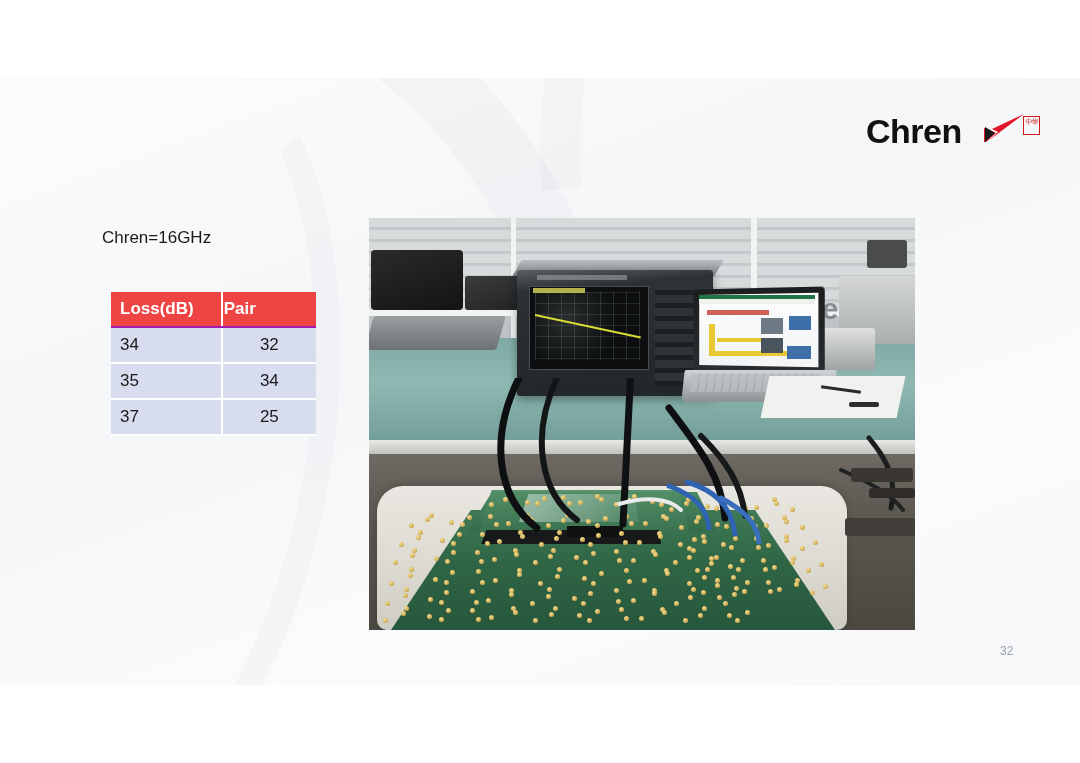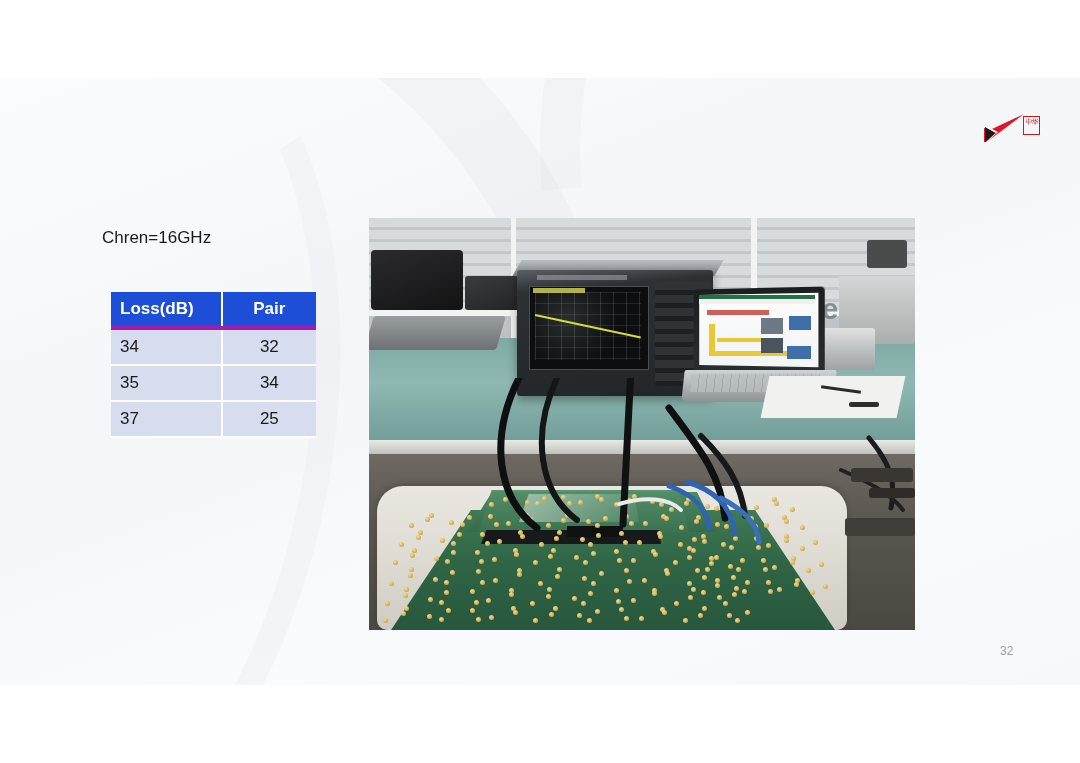--- a/index.html
+++ b/index.html
@@ -144,31 +144,31 @@
   #loss-table {
     position: absolute;
     left: 111px;
     top: 292px;
     width: 205px;
     border-collapse: collapse;
     font-size: 17px;
     color: #1a1a1a;
   }
   #loss-table th {
-    background: #1d4ed8;
+    background: #ef4444;
     color: #ffffff;
     font-weight: bold;
     font-size: 17px;
     height: 32px;
     border-right: 2px solid #ffffff;
-    border-bottom: 4px solid #a21caf;
+    border-bottom: 2px solid #a21caf;
   }
   #loss-table th:last-child { border-right: none; }
   #loss-table th.col-loss { text-align: left;   padding-left: 9px; width: 104px; }
-  #loss-table th.col-pair { text-align: center; width: 101px; }
+  #loss-table th.col-pair { text-align: left; width: 101px; }
   #loss-table td {
     height: 32px;
     border-right: 2px solid #ffffff;
     border-bottom: 2px solid #ffffff;
   }
   #loss-table td:last-child { border-right: none; }
   #loss-table td.col-loss { text-align: left;   padding-left: 9px; }
   #loss-table td.col-pair { text-align: center; }
   #loss-table tr.odd  td { background: #d7ddef; }
   #loss-table tr.even td { background: #edf0f9; }
@@ -416,20 +416,21 @@
   <div id="slide-canvas">
     <div class="swirl swirl-a"></div>
     <div class="swirl swirl-b"></div>
     <div class="swirl swirl-c"></div>
     <div class="swirl swirl-d"></div>
     <div class="swirl swirl-e"></div>
   </div>
 
 
   <div id="logo">
+    <div id="logo-word">Chren</div>
     <svg id="logo-arrow" viewBox="0 0 42 28">
       <polygon points="42,0 8,16 14,19 4,28 2,28 2,14 8,16" fill="#e3152a"></polygon>
       <polygon points="42,0 10,15 16,18 6,27" fill="#e3152a"></polygon>
       <polygon points="3,13 3,28 13,19" fill="#1a1a1a"></polygon>
     </svg>
     <div id="logo-seal">中华</div>
   </div>
 
   <div id="freq-label">Chren=16GHz</div>
 

